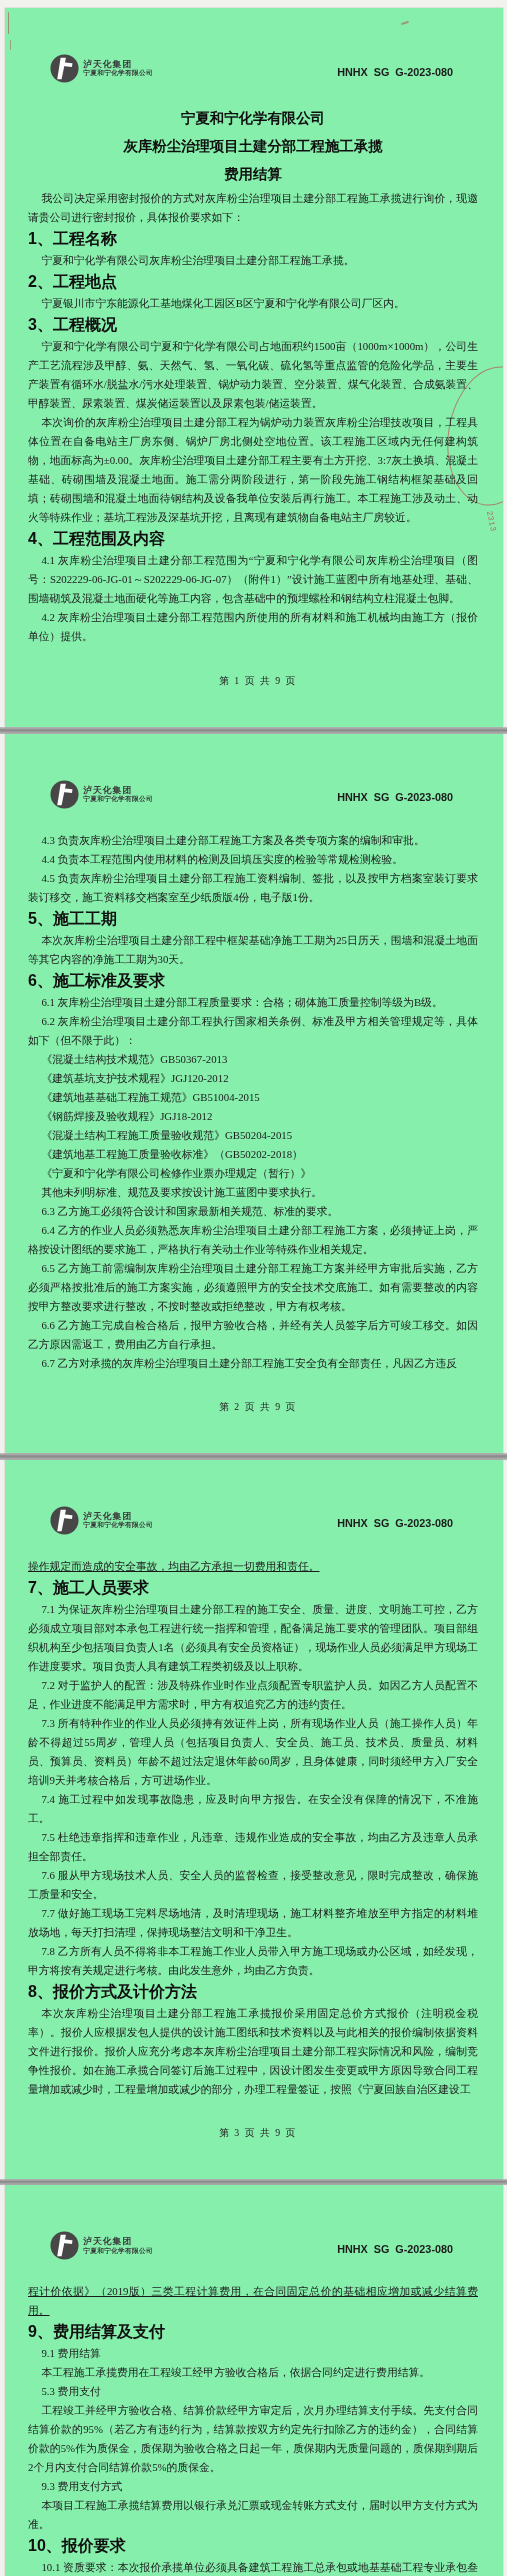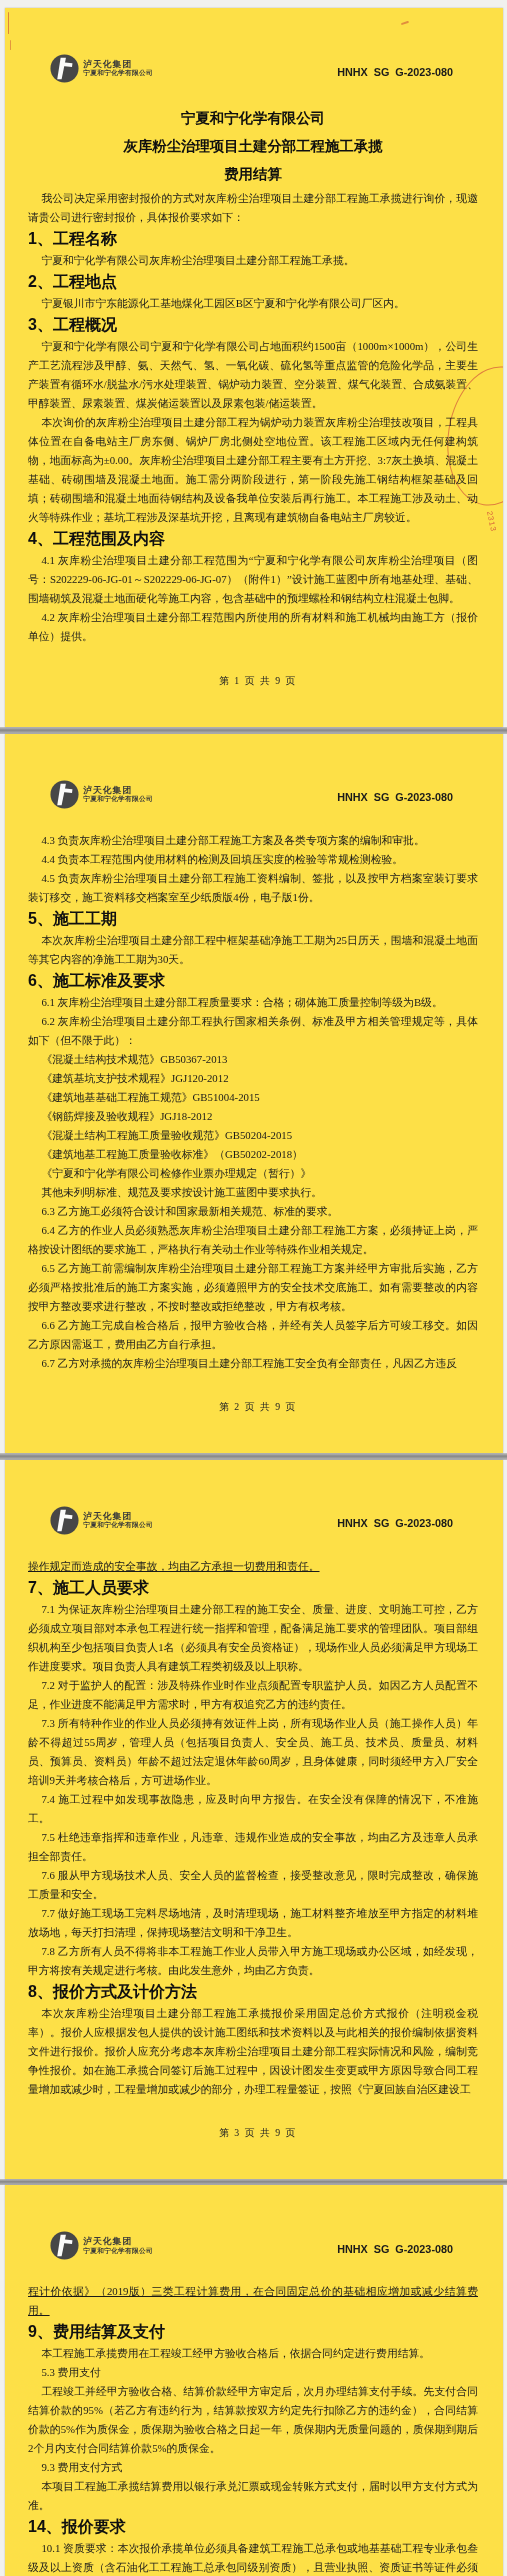--- a/index.html
+++ b/index.html
@@ -7,21 +7,21 @@
     background:#f1f1ee;
     width:508px;
     font-family:"Liberation Serif","DejaVu Serif",serif;
     padding-top:8.2px;
   }
   .page{
     width:498px;
     height:719px;
     margin:0 auto;
     position:relative;
-    background:#fde047;
+    background:#86efac;
     overflow:hidden;
     box-shadow:0 0 1.5px rgba(0,0,0,.28);
   }
   .gap{
     height:6.7px;
     width:508px;
     background:linear-gradient(#c6c6c6,#868686 45%,#bdbdbd);
   }
   .hdr{position:absolute;top:44px;left:23px;right:25px;height:38px;}
   .logo{position:absolute;left:20.6px;top:1px;display:flex;align-items:center;}
@@ -200,23 +200,24 @@
           <div class="logo-text">
             <div class="logo-l1">泸天化集团</div>
             <div class="logo-l2">宁夏和宁化学有限公司</div>
           </div>
         </div>
         <div class="docnum">HNHX  SG  G-2023-080</div>
       </div>
       <div class="content">
         <p class="b-cont">程计价依据》（2019版）三类工程计算费用，在合同固定总价的基础相应增加或减少结算费用。</p>
         <div class="b-h">9、费用结算及支付</div>
+        <p class="b-para">9.1 费用结算</p>
         <p class="b-para">本工程施工承揽费用在工程竣工经甲方验收合格后，依据合同约定进行费用结算。</p>
         <p class="b-para">5.3 费用支付</p>
         <p class="b-para">工程竣工并经甲方验收合格、结算价款经甲方审定后，次月办理结算支付手续。先支付合同结算价款的95%（若乙方有违约行为，结算款按双方约定先行扣除乙方的违约金），合同结算价款的5%作为质保金，质保期为验收合格之日起一年，质保期内无质量问题的，质保期到期后2个月内支付合同结算价款5%的质保金。</p>
         <p class="b-para">9.3 费用支付方式</p>
         <p class="b-para">本项目工程施工承揽结算费用以银行承兑汇票或现金转账方式支付，届时以甲方支付方式为准。</p>
-        <div class="b-h">14、报价要求</div>
+        <div class="b-h">10、报价要求</div>
         <p class="b-para">10.1 资质要求：本次报价承揽单位必须具备建筑工程施工总承包或地基基础工程专业承包叁级及以上资质（含石油化工工程施工总承包同级别资质），且营业执照、资质证书等证件必须在有效期内。</p>
       </div>
     </section>
   </main>
 
 
 </body></html>

